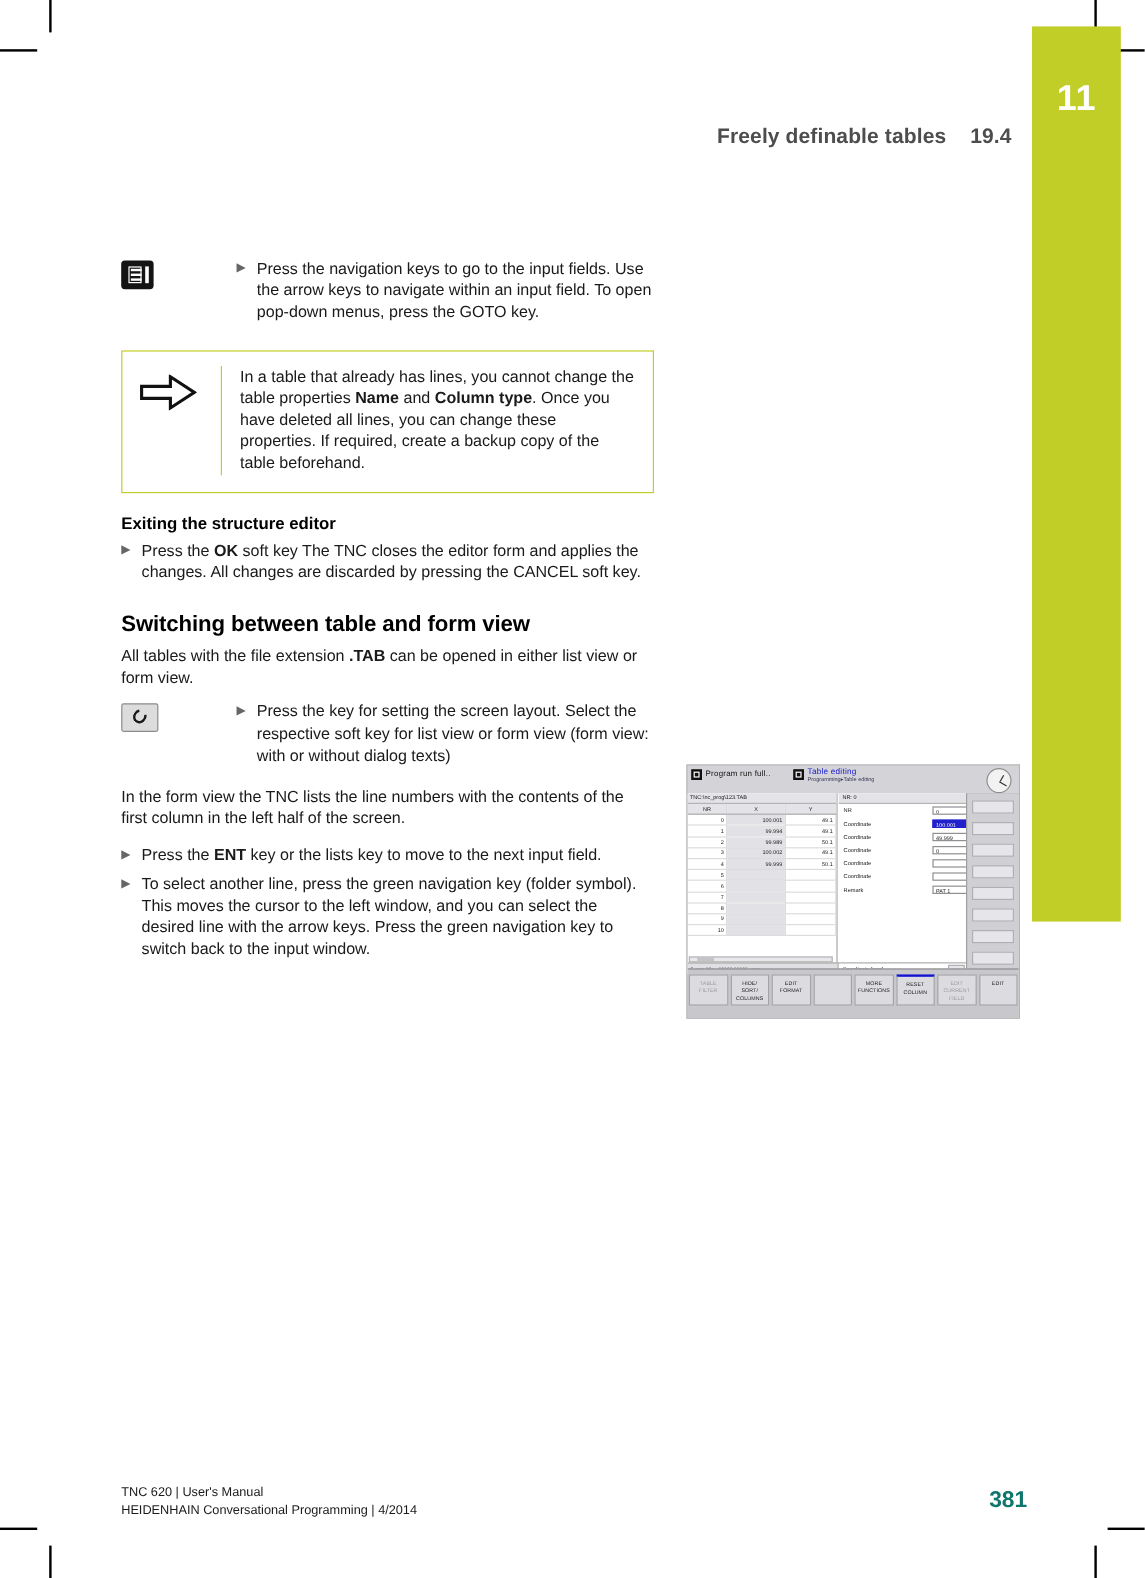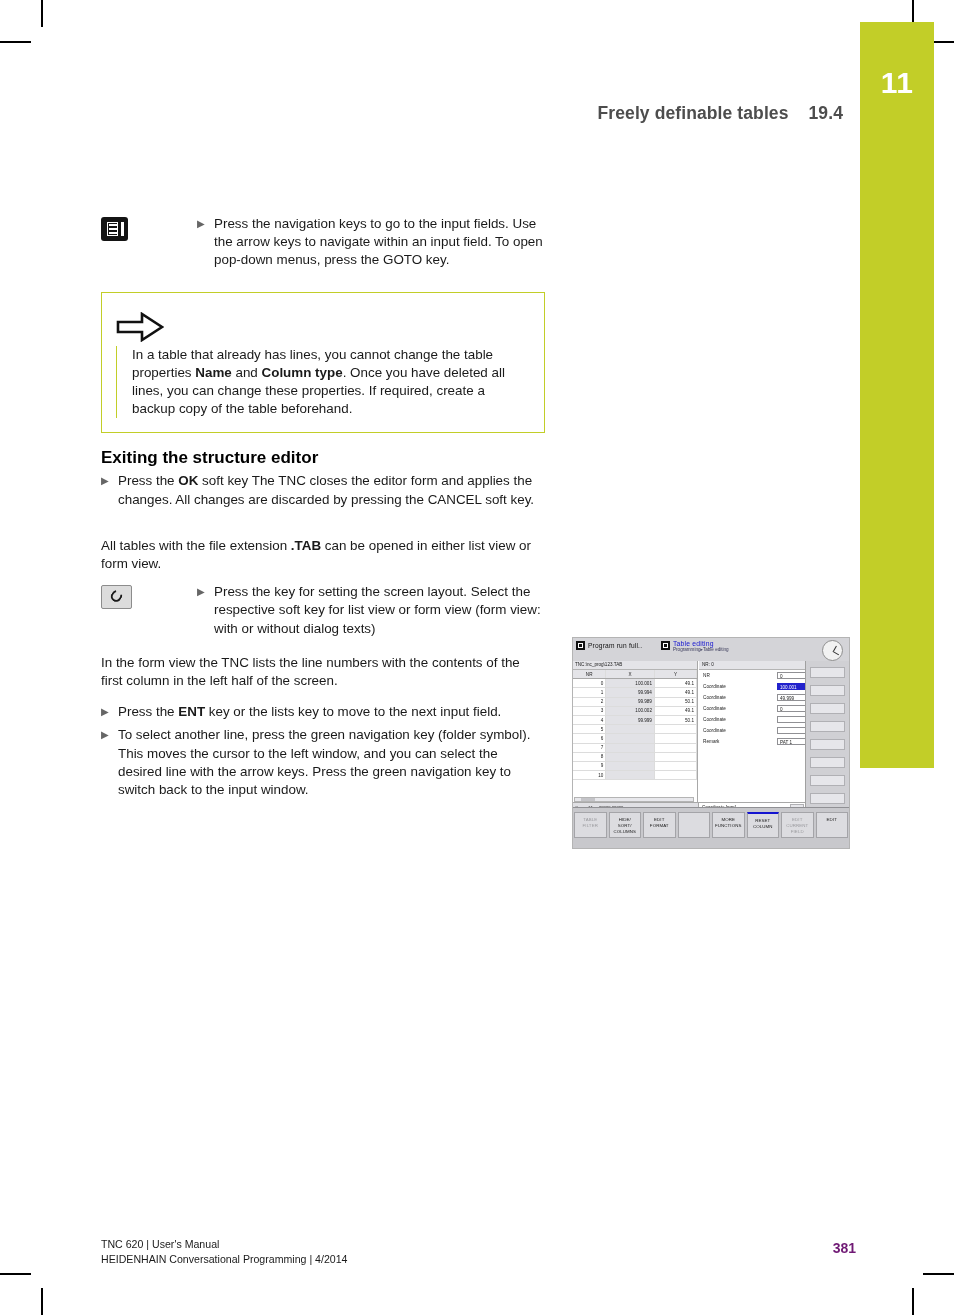--- a/index.html
+++ b/index.html
@@ -179,41 +179,40 @@
 
   
   .notice {
     border: 1.3px solid #c2ce28;
     box-sizing: border-box;
     width: 444px;
     padding: 12px 14px 14px 14px;
     display: flex;
     align-items: flex-start;
     background: #ffffff;
-    flex-direction: column;
   }
   .notice-icon {
     flex: 0 0 auto;
     width: 68px;
     padding-top: 7px;
   }
   .notice-body {
     flex: 1 1 auto;
     border-left: 1.3px solid #c2ce28;
     padding-left: 15px;
     font-size: 13.4px;
     line-height: 18.2px;
   }
   .notice-body p { margin: 0; }
   .notice-body p + p { margin-top: 14px; }
 
   
   h3.sub {
     margin: 0;
-    font-size: 17px;
+    font-size: 14px;
     font-weight: bold;
     color: #000000;
     line-height: 18px;
   }
   h2.sect {
     margin: 0;
     font-size: 18.5px;
     font-weight: bold;
     color: #000000;
     line-height: 24px;
@@ -510,23 +509,23 @@
     left: 101px;
     top: 1237px;
     font-size: 10.6px;
     line-height: 14.5px;
     color: #1a1a1a;
   }
   .footer-page {
     position: absolute;
     right: 98px;
     top: 1240px;
-    font-size: 14px;
+    font-size: 19px;
     font-weight: bold;
-    color: #701a75;
+    color: #0f766e;
   }
 </style>
 </head>
 <body>
 
 <div class="crop crop-tl-v"></div>
 <div class="crop crop-tl-h"></div>
 <div class="crop crop-tr-v"></div>
 <div class="crop crop-tr-h"></div>
 <div class="crop crop-bl-v"></div>
@@ -583,20 +582,21 @@
 
   <div style="height:5px"></div>
 
   <div class="bullet-row">
     <span class="bullet-mark">▶</span>
     <span class="bullet-text"><span>Press the </span><b>OK</b><span> soft key The TNC closes the editor form and applies the changes. All changes are discarded by pressing the CANCEL soft key.</span></span>
   </div>
 
   <div class="gap-lg"></div>
 
+  <h2 class="sect">Switching between table and form view</h2>
 
   <div style="height:6px"></div>
 
   <p class="body"><span>All tables with the file extension </span><b>.TAB</b><span> can be opened in either list view or form view.</span></p>
 
   <div class="gap-sm"></div>
 
   <div class="key-block">
     <div class="key-slot">
       <span class="icon-key">

